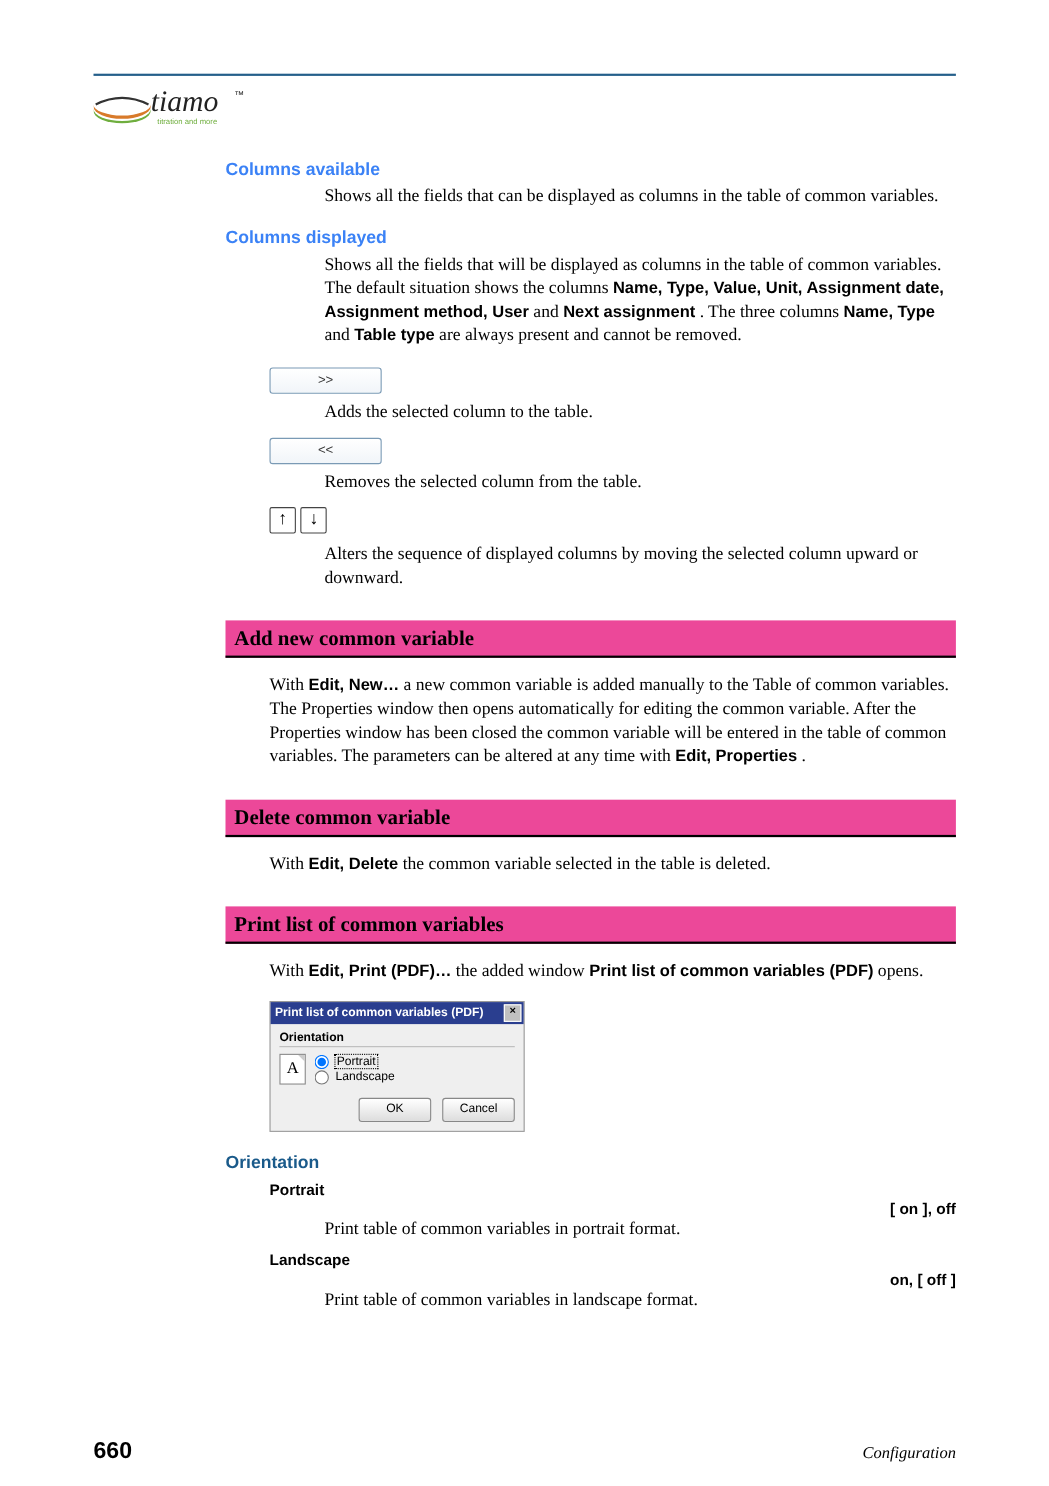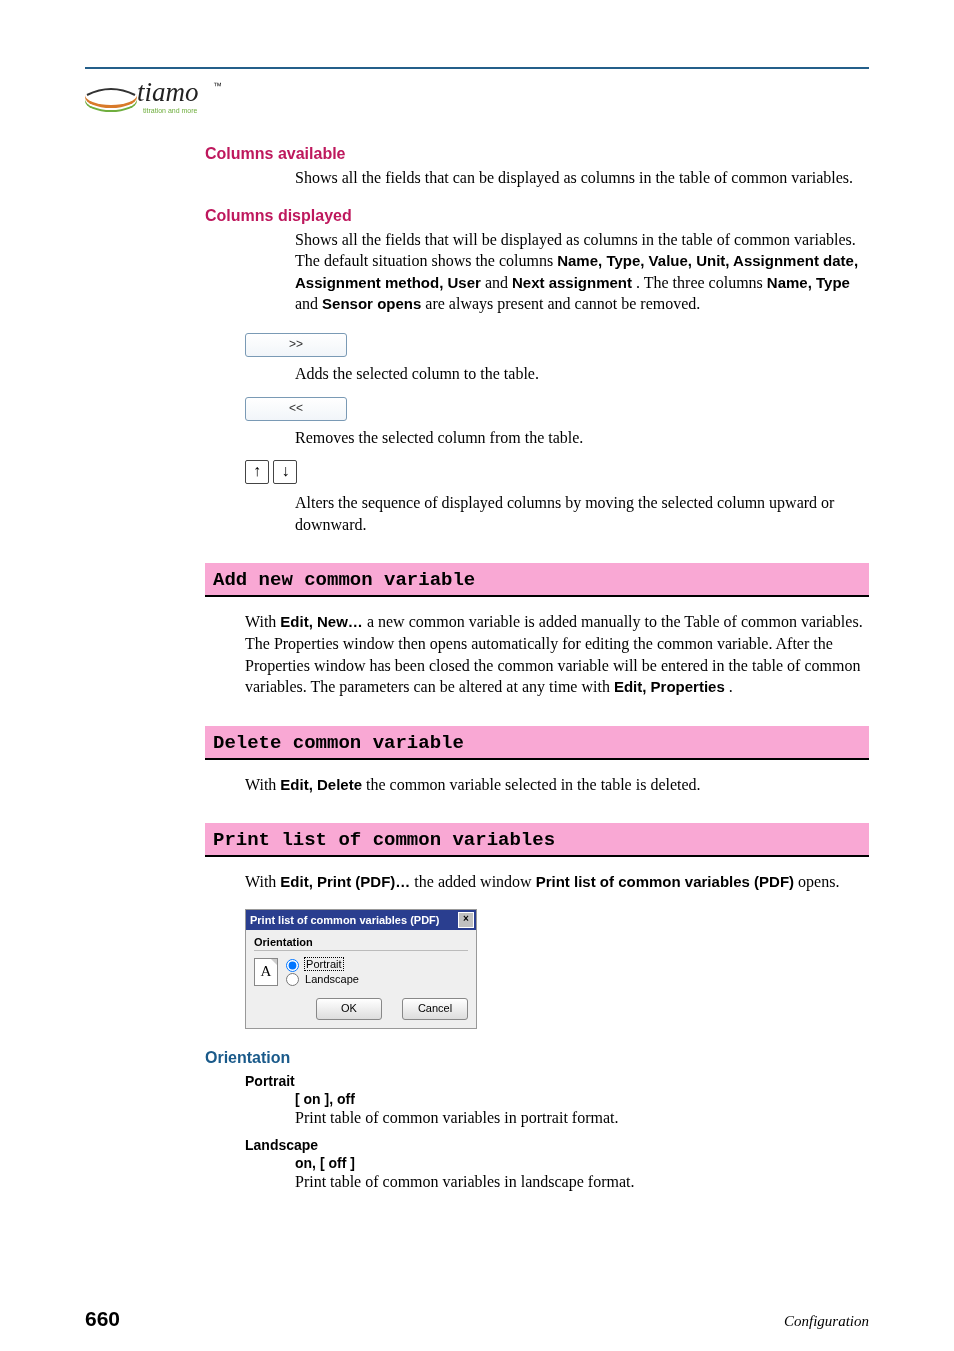--- a/index.html
+++ b/index.html
@@ -3,45 +3,45 @@
 <meta charset="utf-8">
 <style>
   html,body{margin:0;padding:0;background:#fff;color:#000;}
   .page{width:954px;min-height:1351px;margin:12px auto;position:relative;
         font-family:"Helvetica Neue",Arial,sans-serif;padding:55px 85px 40px 85px;
         box-sizing:border-box;}
   .rule{border-top:2px solid #245f8a;margin:0 0 6px 0;}
   .logo{margin-top:8px;margin-bottom:22px;}
   .content{padding-left:120px;}
   .h-term{font-family:Arial,sans-serif;font-weight:bold;font-size:16px;
-          color:#be185d;margin:0 0 4px 0;}
+          color:#3b82f6;margin:0 0 4px 0;}
   .term-body{font-family:Georgia,"Times New Roman",serif;font-size:16px;
              line-height:1.35;margin:0 0 18px 0;padding-left:90px;}
   .term-body .b{font-family:Arial,sans-serif;font-weight:bold;font-size:15px;}
   .btnrow{padding-left:40px;margin:4px 0 6px 0;}
   .uibtn{display:inline-block;width:100px;height:22px;border:1px solid #7a9ab5;
          border-radius:3px;background:linear-gradient(#fff,#f1f5f9);
          text-align:center;font-family:Arial;font-size:12px;line-height:20px;
          color:#333;}
   .arrowpair{padding-left:40px;margin:6px 0 8px 0;}
   .arrowbtn{display:inline-block;width:22px;height:22px;border:1px solid #444;
             border-radius:2px;background:#fff;text-align:center;line-height:20px;
             font-size:16px;font-weight:bold;}
-  .section-head{background:#f9a8d4;border-bottom:2px solid #000;
-                font-family:Liberation Mono, monospace;font-weight:bold;font-size:19px;
+  .section-head{background:#ec4899;border-bottom:2px solid #000;
+                font-family:Liberation Serif, serif;font-weight:bold;font-size:19px;
                 padding:6px 8px 4px 8px;margin:28px 0 14px 0;}
   .body-p{font-family:Georgia,"Times New Roman",serif;font-size:16px;
           line-height:1.35;padding-left:40px;margin:0 0 16px 0;}
   .body-p .b{font-family:Arial,sans-serif;font-weight:bold;font-size:15px;}
   .h-sub{font-family:Arial,sans-serif;font-weight:bold;font-size:16px;
          color:#1a5a8a;margin:14px 0 6px 0;}
   .opt-label{font-family:Arial,sans-serif;font-weight:bold;font-size:14px;
              padding-left:40px;margin:4px 0 0 0;}
   .opt-val{font-family:Arial,sans-serif;font-weight:bold;font-size:14px;
-           padding-left:90px;margin:2px 0 0 0;}
+           padding-left:90px;margin:2px 0 0 0;text-align:right;}
   .opt-body{font-family:Georgia,"Times New Roman",serif;font-size:16px;
             padding-left:90px;margin:2px 0 10px 0;}
   .footer{position:absolute;bottom:32px;left:85px;right:85px;
           display:flex;justify-content:space-between;align-items:baseline;}
   .page-no{font-family:Arial,sans-serif;font-weight:bold;font-size:21px;}
   .foot-right{font-family:Georgia,"Times New Roman",serif;font-style:italic;
               font-size:15px;}
   
   .dlg-wrap{padding-left:40px;margin:10px 0 20px 0;}
   .dlg{width:230px;border:1px solid #999;background:#efefef;
@@ -57,21 +57,21 @@
   .dlg-group{border-top:1px solid #bbb;padding:6px 0 6px 0;
              display:flex;gap:8px;align-items:center;}
   .dlg-ico{width:22px;height:26px;border:1px solid #888;background:#fff;
            display:flex;align-items:center;justify-content:center;
            font-family:"Times New Roman",serif;font-size:15px;position:relative;}
   .dlg-ico::before{content:"";position:absolute;top:0;right:0;
                    border-top:6px solid #ccc;border-left:6px solid transparent;}
   .dlg-opts label{display:block;line-height:14px;}
   .dlg-opts input{margin:0 3px 0 0;vertical-align:middle;}
   .dlg-opts .sel{outline:1px dotted #000;padding:0 1px;}
-  .dlg-btns{display:flex;justify-content:flex-end;gap:20px;padding-top:6px;}
+  .dlg-btns{display:flex;justify-content:flex-end;gap:10px;padding-top:6px;}
   .dlg-btn{width:64px;height:20px;border:1px solid #888;border-radius:3px;
            background:linear-gradient(#fff,#ddd);text-align:center;
            line-height:18px;font-size:11px;}
 </style>
 </head>
 <body>
 
 <div class="page">
   <div class="rule"></div>
 
@@ -95,21 +95,21 @@
 
     <div class="h-term">Columns displayed</div>
     <div class="term-body">
       <span>Shows all the fields that will be displayed as columns in the table of common variables. The default situation shows the columns </span>
       <span class="b">Name, Type, Value, Unit, Assignment date, Assignment method, User</span>
       <span> and </span>
       <span class="b">Next assignment</span>
       <span>. The three columns </span>
       <span class="b">Name, Type</span>
       <span> and </span>
-      <span class="b">Sensor opens</span>
+      <span class="b">Table type</span>
       <span> are always present and cannot be removed.</span>
     </div>
 
     <div class="btnrow">
       <span class="uibtn">&gt;&gt;</span>
     </div>
     <div class="term-body" style="margin-bottom:12px;">Adds the selected column to the table.</div>
 
     <div class="btnrow">
       <span class="uibtn">&lt;&lt;</span>

